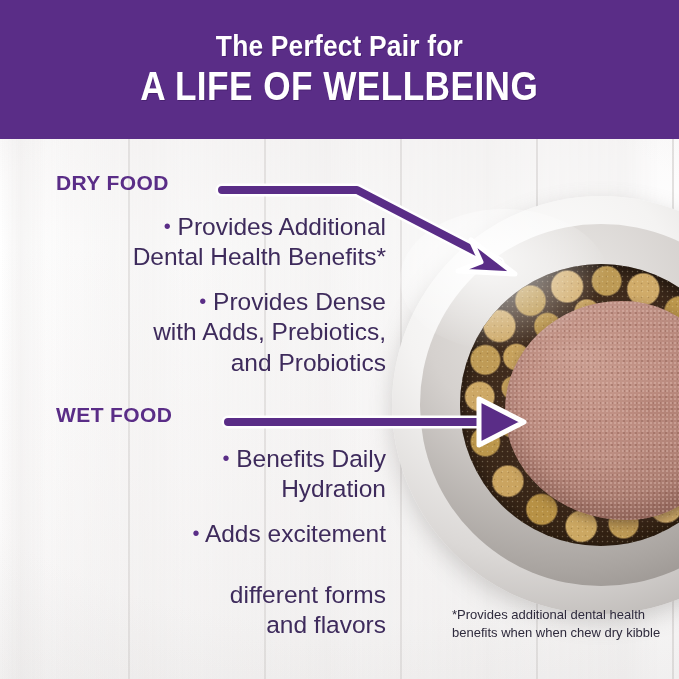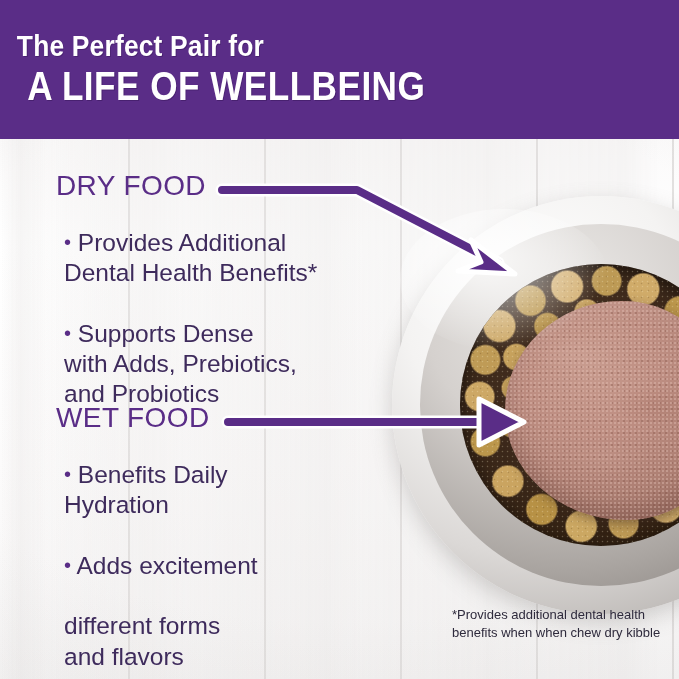--- a/index.html
+++ b/index.html
@@ -58,21 +58,21 @@
 
   
   .header {
     position: absolute;
     left: 0; top: 0;
     width: 679px;
     height: 139px;
     background: #5a2d87;
     display: flex;
     flex-direction: column;
-    align-items: flex-start;
+    align-items: center;
     justify-content: center;
   }
   .header-line1 {
     color: #ffffff;
     font-family: "Liberation Sans Narrow", "Liberation Sans", sans-serif;
     font-weight: bold;
     font-size: 30px;
     letter-spacing: 0.2px;
     line-height: 1.05;
     transform: scaleX(0.88);
@@ -219,32 +219,33 @@
 
   
   .copy {
     position: absolute;
     left: 56px;
     top: 171px;
     width: 330px;
   }
   .section-heading {
     color: #5a2d87;
-    font-size: 28px;
-    font-weight: normal;
+    font-size: 21px;
+    font-weight: bold;
     letter-spacing: 0.4px;
     line-height: 1.1;
     margin: 0;
   }
   .bullet-item {
     color: #3e2b5c;
     font-size: 24.5px;
     line-height: 1.24;
-    margin: 8px;
+    margin: 0;
     padding-left: 0;
+    text-align: right;
   }
   .bullet-item .dot {
     color: #5a2d87;
     font-size: 20px;
     line-height: 1;
     position: relative;
     top: -2px;
   }
   .group-dry  { position: absolute; left: 0;  top: 0;   width: 330px; }
   .group-wet  { position: absolute; left: 0;  top: 232px; width: 330px; }
@@ -313,21 +314,21 @@
       <p class="section-heading">DRY FOOD</p>
       <div class="gap-a"></div>
       <p class="bullet-item">
         <span class="dot">•</span>
         <span>Provides Additional</span><br>
         <span>Dental Health Benefits*</span>
       </p>
       <div class="gap-b"></div>
       <p class="bullet-item">
         <span class="dot">•</span>
-        <span>Supports Dense</span><br>
+        <span>Provides Dense</span><br>
         <span>with Adds, Prebiotics,</span><br>
         <span>and Probiotics</span>
       </p>
     </div>
 
     <div class="group-wet">
       <p class="section-heading">WET FOOD</p>
       <div class="gap-a"></div>
       <p class="bullet-item">
         <span class="dot">•</span>

